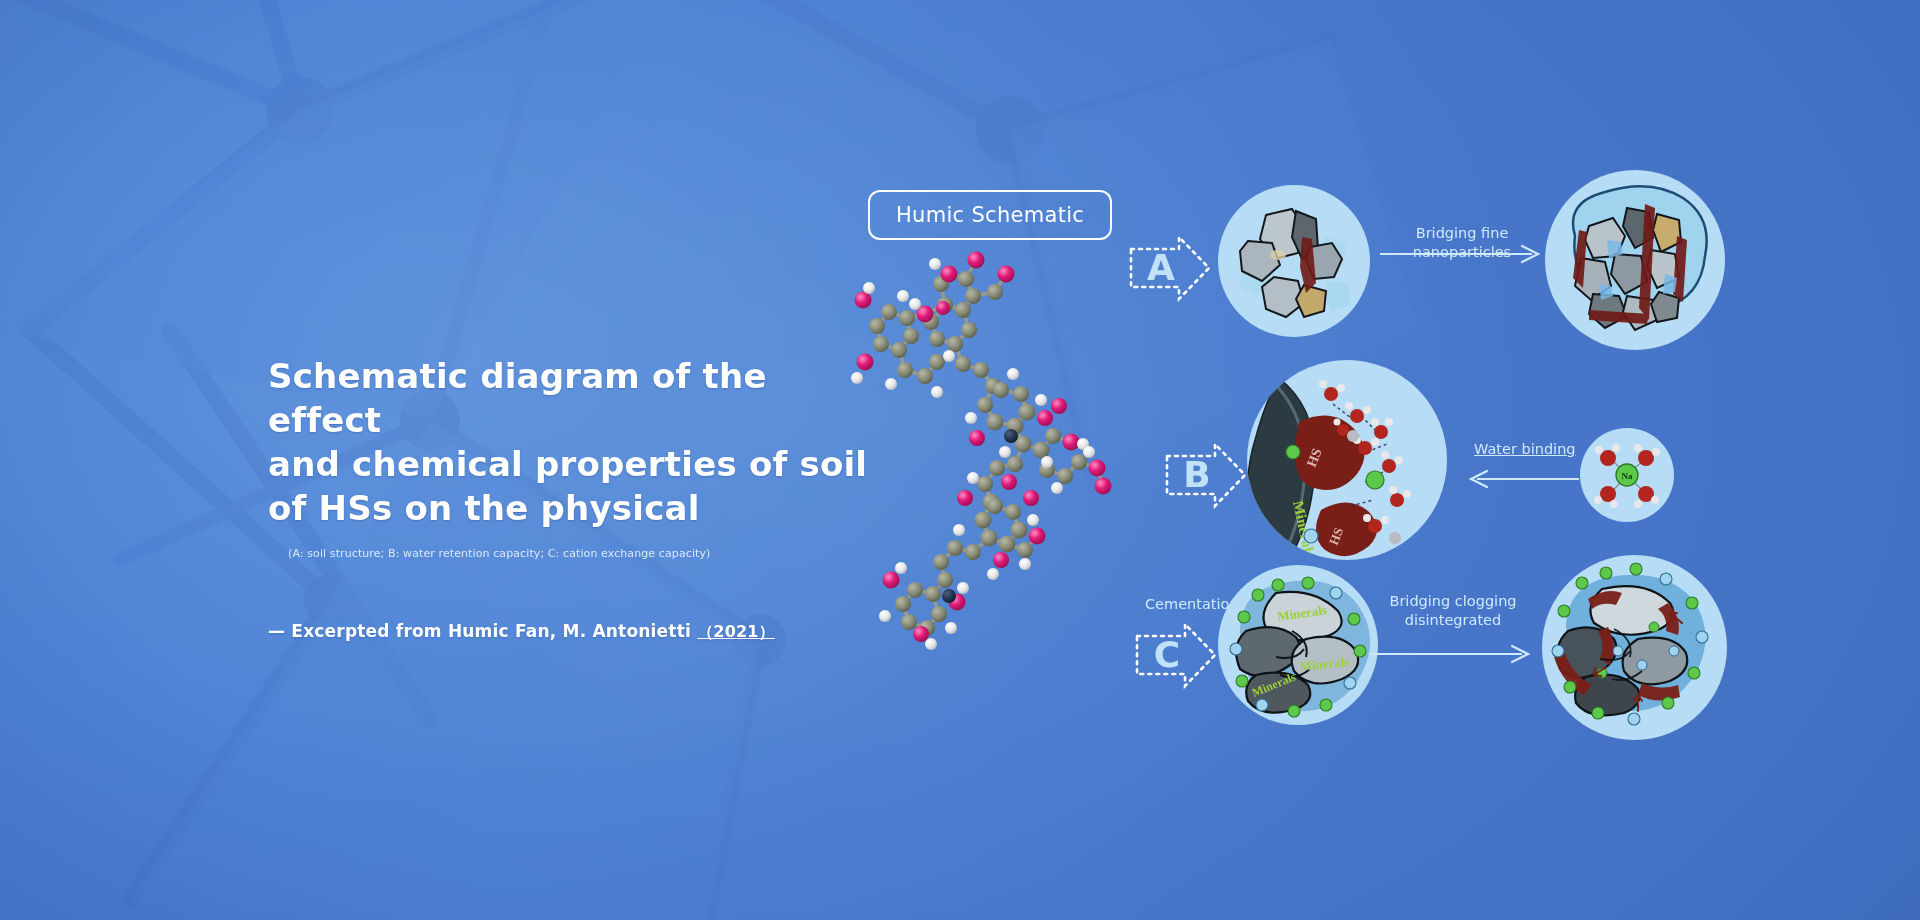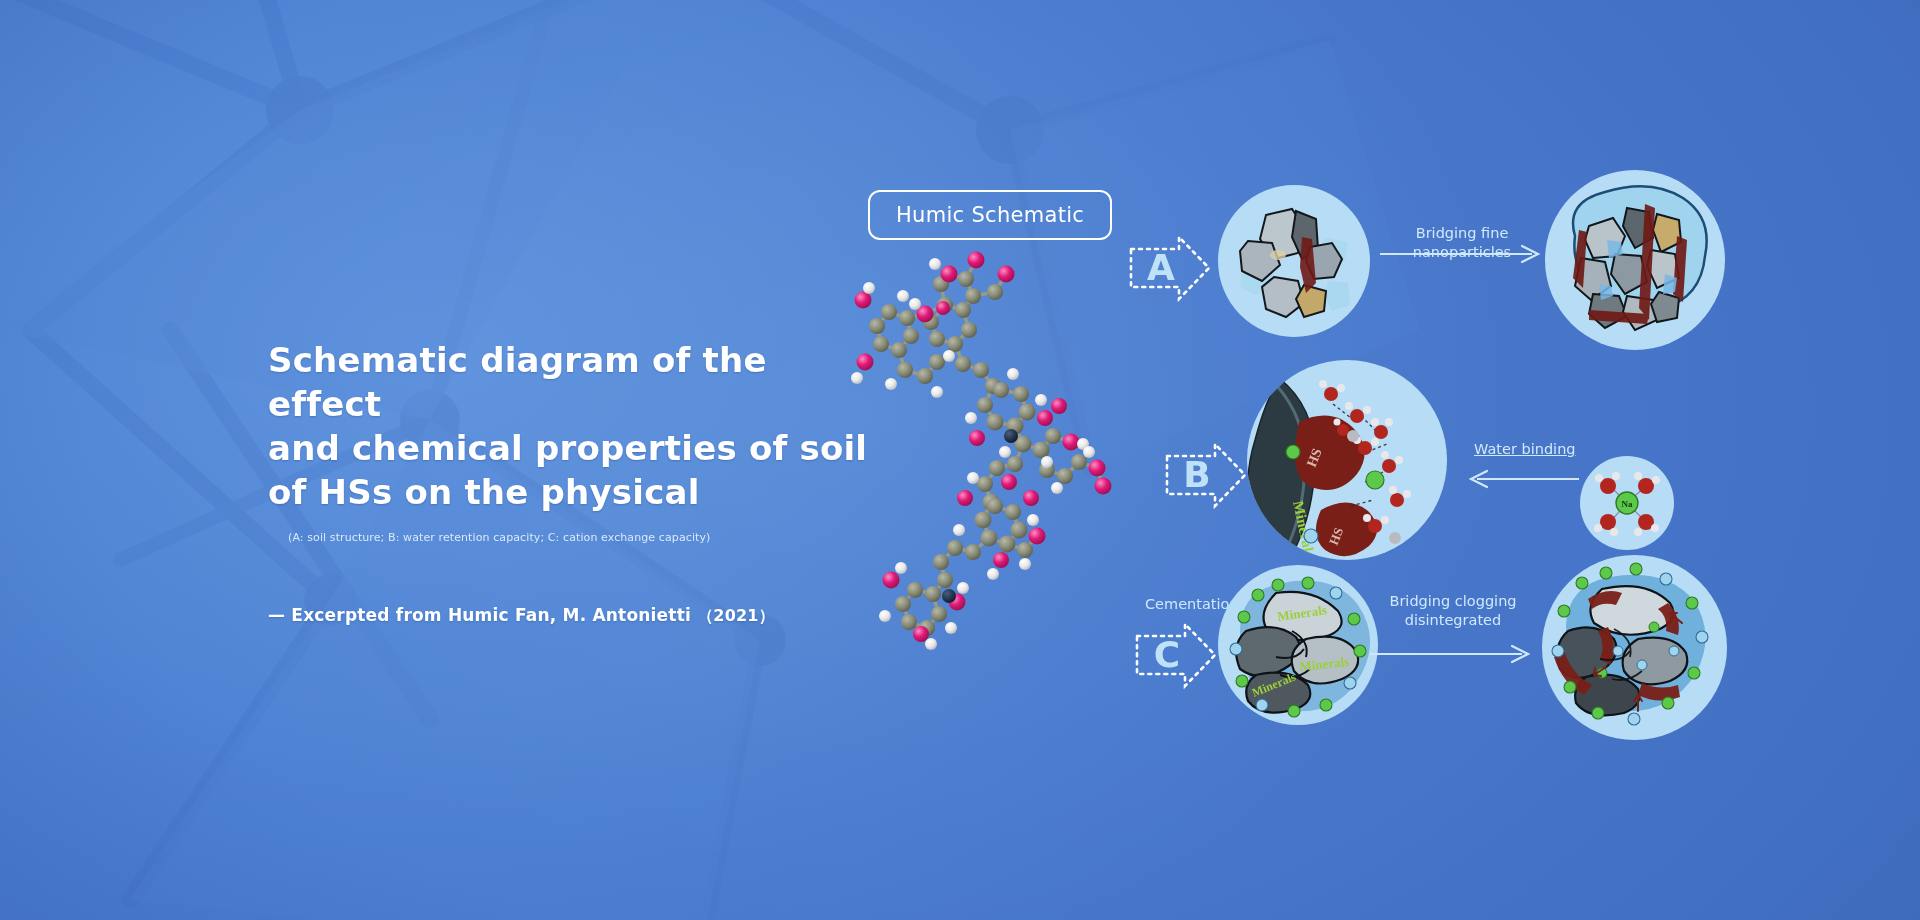--- a/index.html
+++ b/index.html
@@ -16,36 +16,36 @@
       linear-gradient(125deg,#5a8ddb 0%, #4e80d2 45%, #4070c2 100%);
   }
   
   .watermark{position:absolute;inset:0;opacity:.30;pointer-events:none;}
   .vignette{
     position:absolute;inset:0;pointer-events:none;
     background:radial-gradient(ellipse 1400px 980px at 45% 45%, rgba(255,255,255,.05) 0%, rgba(255,255,255,0) 55%, rgba(20,55,120,.18) 100%);
   }
 
   
-  .copy{position:absolute;left:268px;top:338px;width:600px;}
+  .copy{position:absolute;left:268px;top:354px;width:600px;}
   .title{
     color:#ffffff;font-size:34px;line-height:44px;font-weight:bold;
     letter-spacing:.2px;margin:0;
     text-shadow:0 1px 2px rgba(20,50,110,.28);
   }
   .title span{display:block;}
   .subtitle{
     color:#dbe8fa;font-size:11px;line-height:24px;margin-top:12px;
     letter-spacing:.1px;font-weight:normal;margin-left:20px;
   }
   .attrib{
     color:#ffffff;font-size:17px;font-weight:bold;margin-top:55px;letter-spacing:.2px;
     text-shadow:0 1px 2px rgba(20,50,110,.25);
   }
-  .attrib .year{font-size:16px;}
+  .attrib .year{font-size:16px;text-decoration:underline;}
 
   
   .hs-pill{
     position:absolute;left:868px;top:190px;
     padding:11px 26px;border:2px solid #ffffff;border-radius:12px;
     color:#ffffff;font-size:21px;letter-spacing:.3px;white-space:nowrap;
   }
 
   
   .molecule{position:absolute;left:845px;top:230px;width:310px;height:420px;}
@@ -415,21 +415,21 @@
   </div>
 
   <div class="sideLabel" style="left:1474px;top:440px;text-decoration:underline;">
     <span>Water binding</span>
   </div>
   <svg class="flowArrow" style="left:1463px;top:468px;width:116px;height:22px;" viewBox="0 0 116 22">
     <path d="M116 11 H14" stroke="#cfe9fb" stroke-width="2.2"></path>
     <path d="M24 3 L8 11 L24 19" fill="none" stroke="#cfe9fb" stroke-width="2.2" stroke-linecap="round"></path>
   </svg>
 
-  <div class="circ" style="left:1580px;top:456px;width:94px;height:94px;">
+  <div class="circ" style="left:1580px;top:428px;width:94px;height:94px;">
     <svg viewBox="0 0 94 94">
       <g stroke="#6f7c86" stroke-width="1.2" opacity=".8">
         <path d="M47 47 L30 30 M47 47 L66 30 M47 47 L30 66 M47 47 L66 66"></path>
       </g>
       <g>
         <g>
             <circle cx="28" cy="30" r="8" fill="#b3251f"></circle>
             <circle cx="19" cy="22" r="4" fill="#e8e8ea"></circle>
             <circle cx="36" cy="20" r="4" fill="#e8e8ea"></circle>
           </g>

